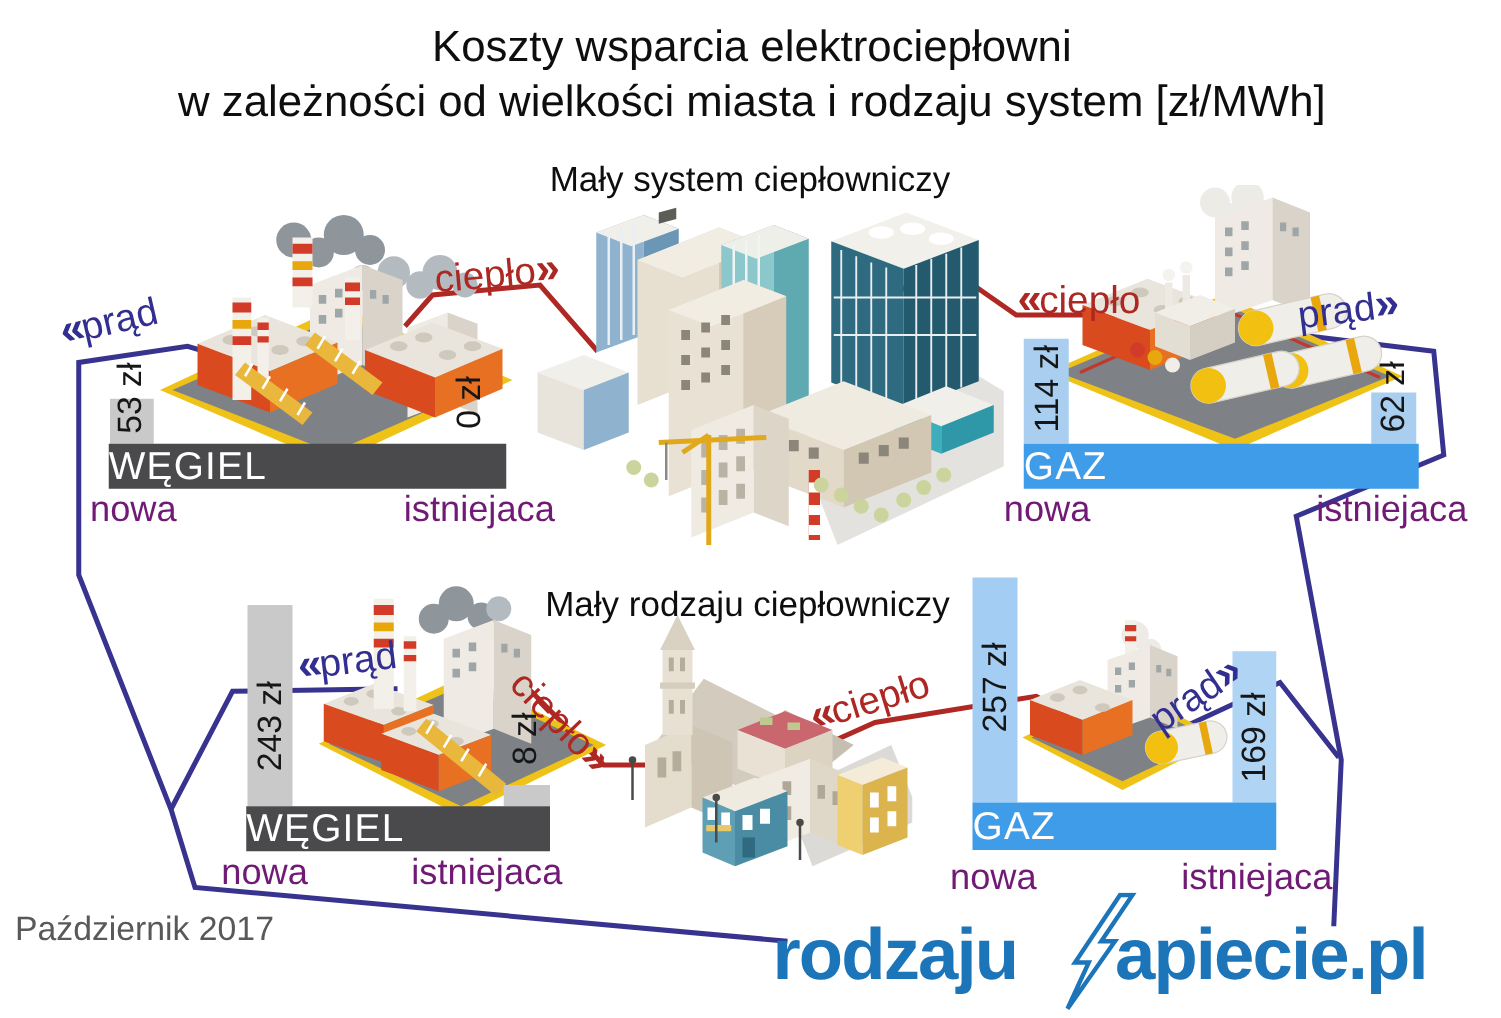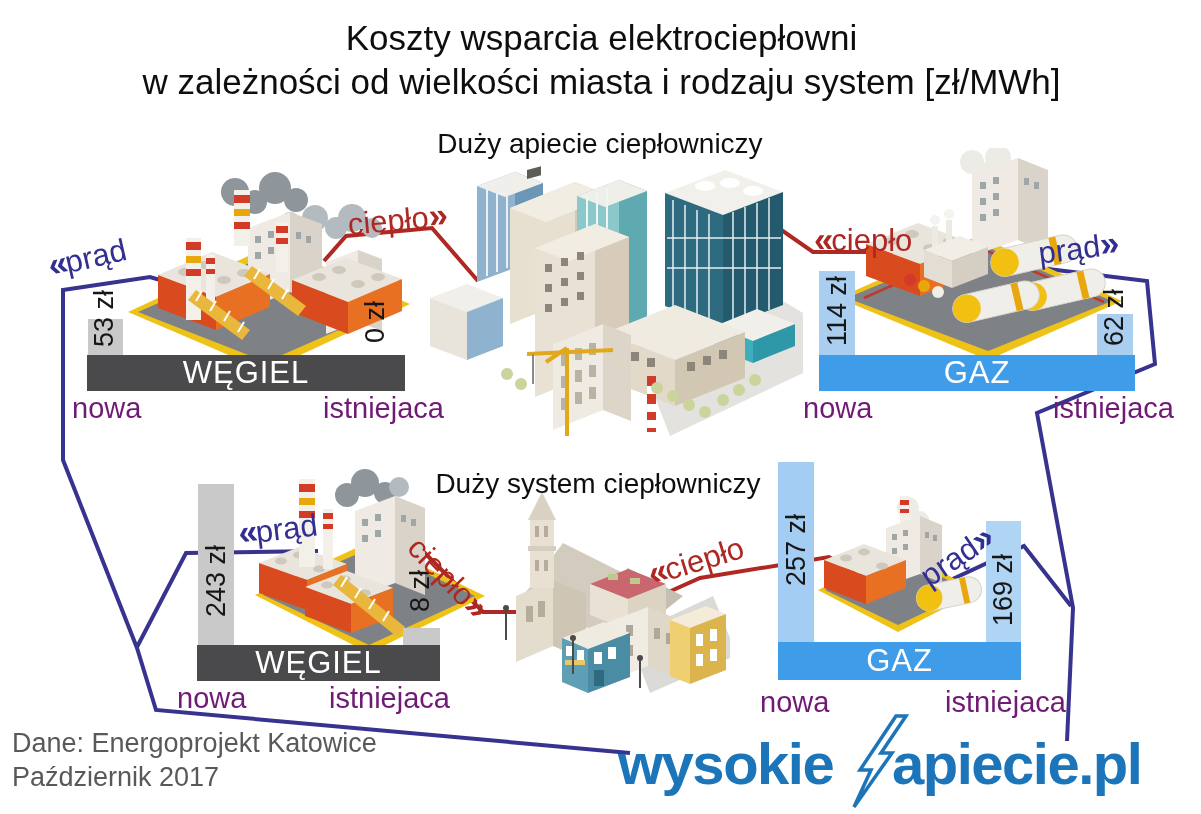--- a/index.html
+++ b/index.html
@@ -1,21 +1,21 @@
 <!DOCTYPE html>
 <html><head>
 <meta charset="utf-8">
 <style>
   html,body{margin:0;padding:0;background:#ffffff;}
   #canvas{position:relative;width:1201px;height:814px;background:#ffffff;overflow:hidden;
           font-family:"Liberation Sans","DejaVu Sans",sans-serif;color:#101010;}
   .title{position:absolute;top:16px;left:1px;width:100%;text-align:center;font-size:35px;line-height:44px;color:#0e0e0e;z-index:40;}
   .section-h{position:absolute;transform:translateX(-50%);font-size:28px;color:#0e0e0e;z-index:40;white-space:nowrap;}
   .bar{position:absolute;z-index:30;}
-  .fuel-bar{position:absolute;z-index:30;display:flex;align-items:center;justify-content:center;
+  .fuel-bar{position:absolute;z-index:30;display:flex;align-items:center;
             color:#ffffff;font-size:31px;letter-spacing:1px;}
   .vval{position:absolute;z-index:33;display:flex;align-items:center;justify-content:center;}
   .vval span{writing-mode:vertical-rl;transform:rotate(180deg);font-size:27px;color:#161616;white-space:nowrap;}
   .cat{position:absolute;z-index:40;font-size:29px;color:#701a75;white-space:nowrap;}
   .flow{position:absolute;z-index:40;font-size:31px;white-space:nowrap;}
   .flow .chev{font-weight:700;font-size:1.12em;letter-spacing:-2px;}
   .prad{color:#322F90;}
   .cieplo{color:#AE2823;}
   .scene{position:absolute;z-index:25;}
   #flow-lines{position:absolute;left:0;top:0;z-index:15;}
@@ -26,22 +26,22 @@
 </head>
 <body>
 
 <div id="canvas">
 
   <div class="title">
     <div>Koszty wsparcia elektrociepłowni</div>
     <div>w zależności od wielkości miasta i rodzaju system [zł/MWh]</div>
   </div>
 
-  <div class="section-h" style="left:600px;top:128px;">Duży apiecie ciepłowniczy</div>
-  <div class="section-h" style="left:598px;top:468px;">Duży system ciepłowniczy</div>
+  <div class="section-h" style="left:600px;top:128px;">Mały system ciepłowniczy</div>
+  <div class="section-h" style="left:598px;top:468px;">Mały rodzaju ciepłowniczy</div>
 
   <svg id="flow-lines" width="1201" height="814" viewBox="0 0 1201 814" fill="none">
     <polyline points="215,296 150,277 63,290 63,460 137,648 156,710 630,753" stroke="#37338F" stroke-width="4"></polyline>
     <polyline points="318,551 186,553 137,647" stroke="#37338F" stroke-width="4"></polyline>
     <polyline points="1040,268 1147,281 1155,364 1037,413 1073,608 1067,741" stroke="#37338F" stroke-width="4"></polyline>
     <polyline points="916,596 1024,546 1071,606" stroke="#37338F" stroke-width="4"></polyline>
     <polyline points="324,261 346,236 432,228 478,281" stroke="#B02823" stroke-width="4"></polyline>
     <polyline points="711,237 757,213 813,252 908,252 950,279" stroke="#B02823" stroke-width="4"></polyline>
     <polyline points="372,567 417,545 483,612 535,612" stroke="#B02823" stroke-width="4"></polyline>
     <polyline points="653,599 700,578 829,557 893,592" stroke="#B02823" stroke-width="4"></polyline>
@@ -531,25 +531,24 @@
     <span>ciepło</span><span class="chev">»</span>
   </div>
   <div class="flow cieplo" style="left:643px;top:556px;transform:rotate(-17deg);transform-origin:left top;">
     <span class="chev">«</span><span>ciepło</span>
   </div>
   <div class="flow prad" style="left:912px;top:562px;transform:rotate(-34deg);transform-origin:left top;">
     <span>prąd</span><span class="chev">»</span>
   </div>
 
   <div class="source">
-    <div>Dane: Energoprojekt Katowice</div>
     <div>Październik 2017</div>
   </div>
 
   <div class="logo">
-    <span class="t" style="left:0;">wysokie</span>
+    <span class="t" style="left:0;">rodzaju</span>
     <svg style="position:absolute;left:226px;top:-6px;" width="70" height="100" viewBox="0 0 70 100">
       <path d="M52 2 L16 56 L27 56 L10 93 L48 39 L37 39 L62 2 Z" fill="#FFFFFF" stroke="#1C74B9" stroke-width="3.5" stroke-linejoin="miter"></path>
     </svg>
     <span class="t" style="left:274px;">apiecie.pl</span>
   </div>
 
 </div>
 
 </body></html>

